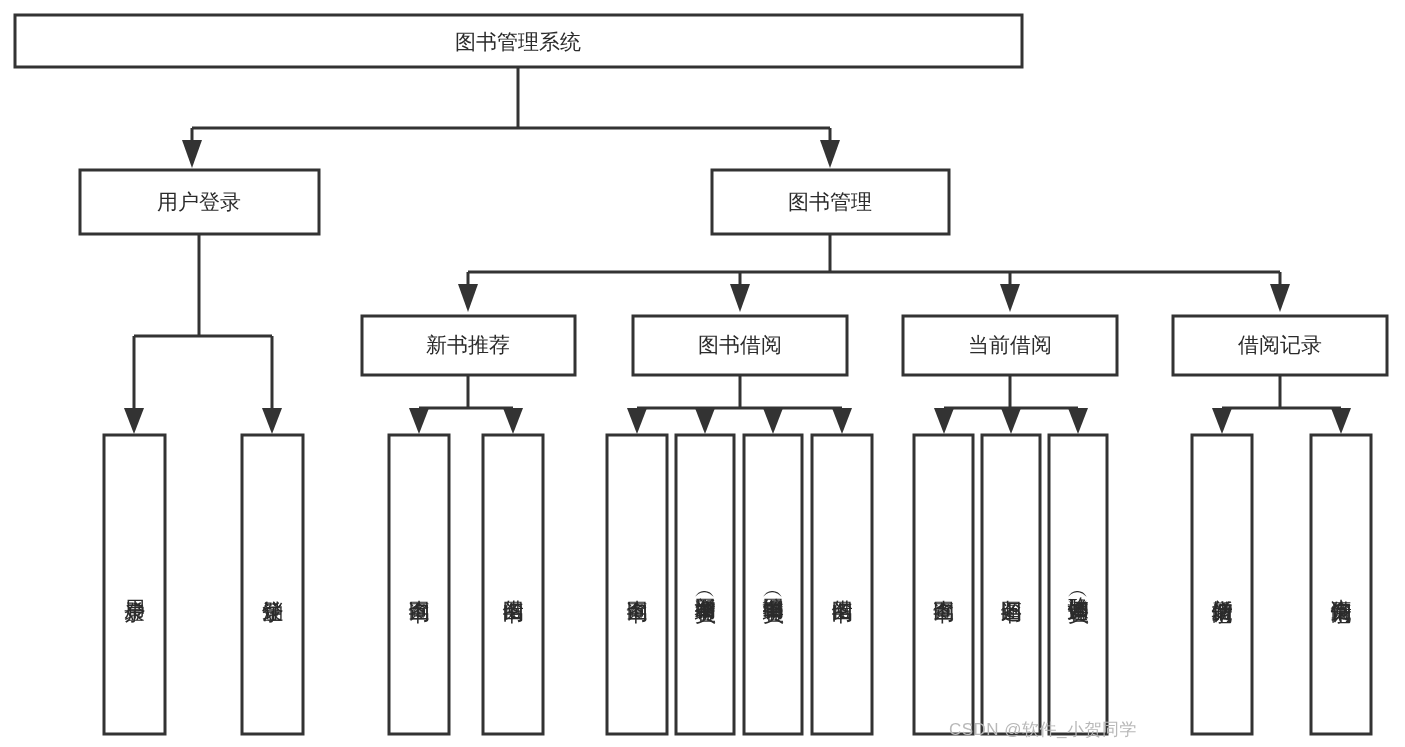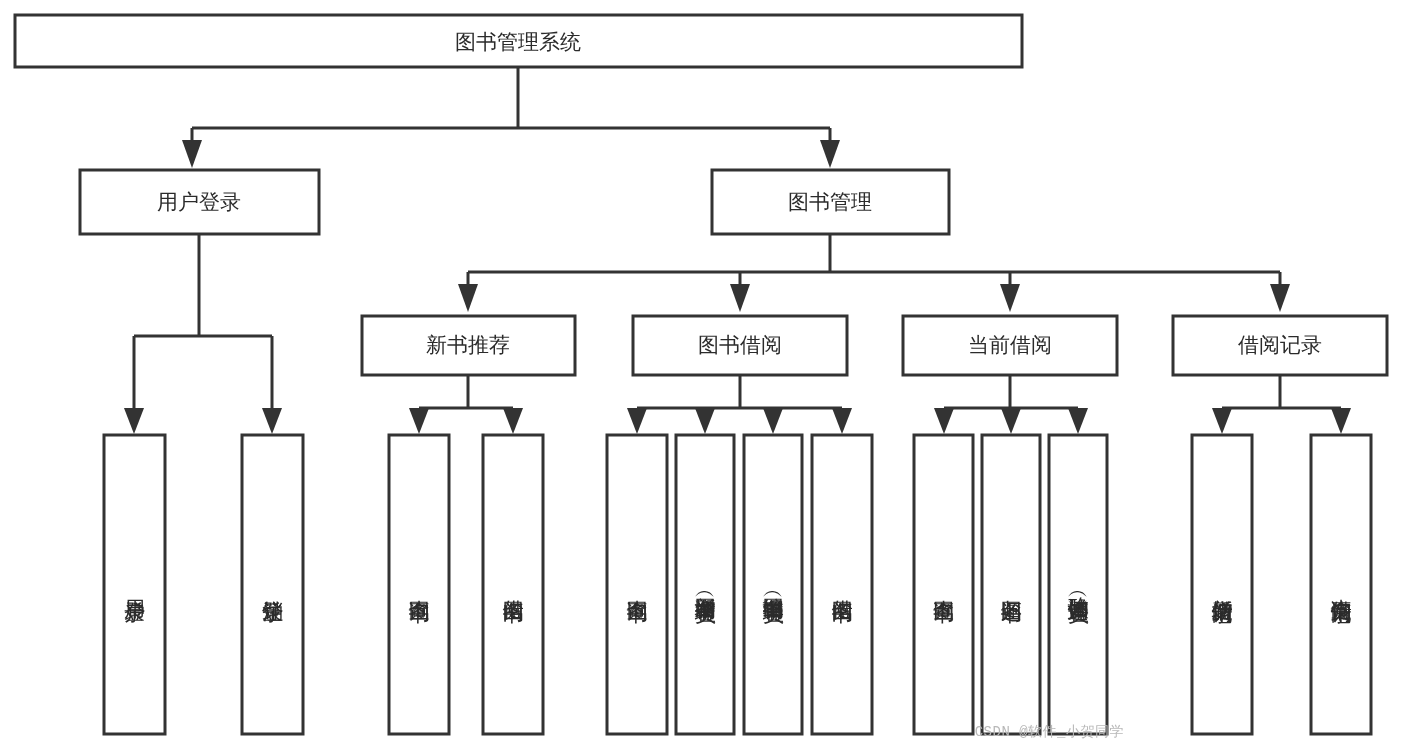--- a/index.html
+++ b/index.html
@@ -56,24 +56,24 @@
     color: #2b2b2b;
     letter-spacing: 1px;
     display: flex;
     align-items: center;
     justify-content: center;
     white-space: nowrap;
     pointer-events: none;
   }
   .watermark {
     position: absolute;
-    right: 16px;
+    right: 3px;
     bottom: 6px;
-    font-family: Liberation Mono, monospace;
-    font-size: 14px;
+    font-family: Liberation Sans, sans-serif;
+    font-size: 17px;
     color: #b8b8b8;
     letter-spacing: 0.5px;
     white-space: nowrap;
   }
 </style>
 </head>
 <body>
 
 <div id="diagram-root">
 

